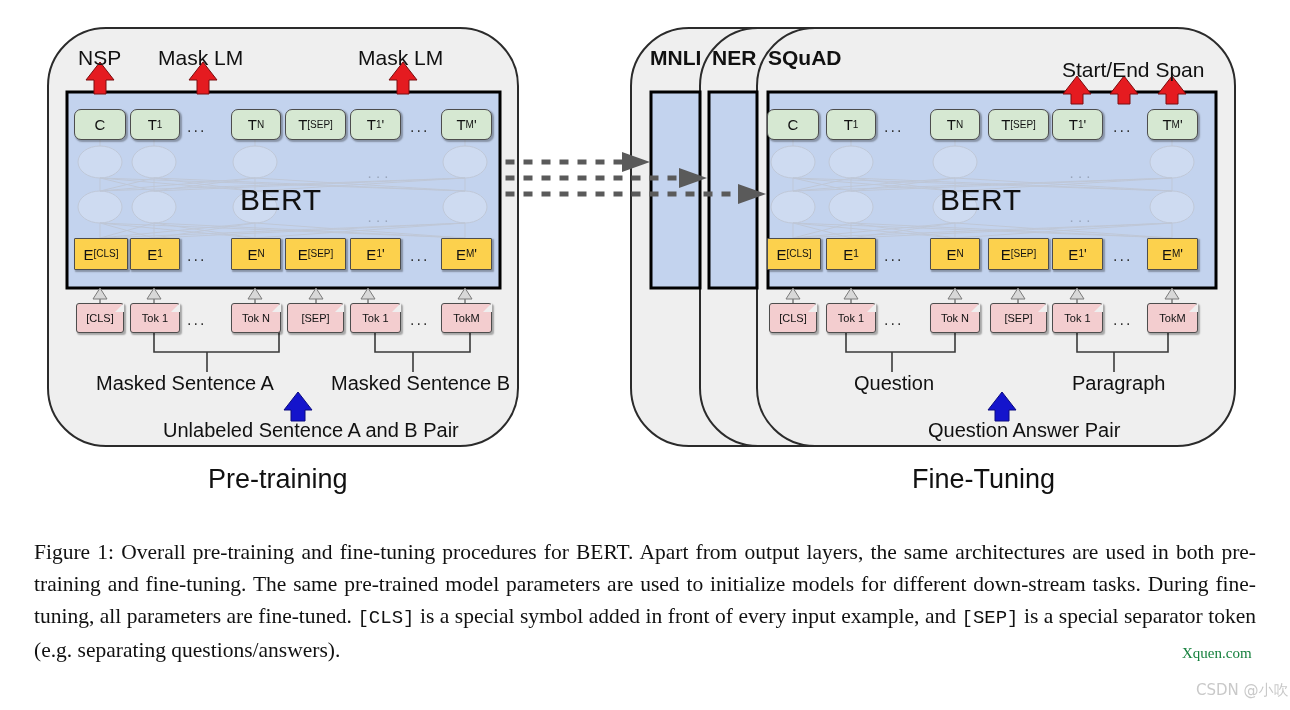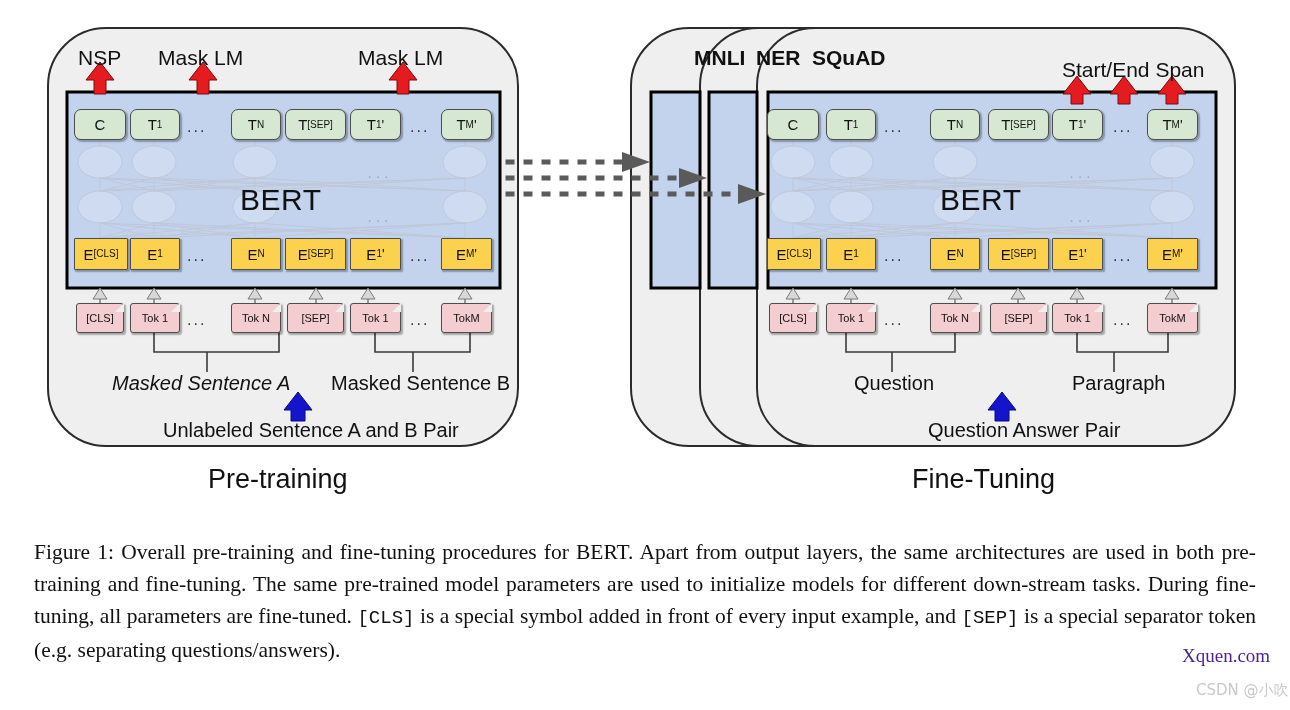--- a/index.html
+++ b/index.html
@@ -47,37 +47,37 @@
   .chip sub{font-size:10px;vertical-align:-3px;line-height:0;}
   .chip .pr{font-size:14px;vertical-align:3px;}
   .ellip{
     position:absolute;font-size:16px;color:#333;letter-spacing:2px;
     white-space:nowrap;
   }
   
   .lbl{
     position:absolute;color:#111;white-space:nowrap;
   }
-  .task-lbl{font-size:21px;font-weight:bold;color:#111;margin-left:44px;}
+  .task-lbl{font-size:21px;font-weight:bold;color:#111;}
   .out-lbl{font-size:21px;}
   .grp-lbl{font-size:20px;}
   .phase-lbl{font-size:27px;}
   
   #caption{
     position:absolute;left:34px;top:536px;width:1222px;
     font-family:"Liberation Serif", serif;
     font-size:21.5px;line-height:32px;color:#111;
     text-align:justify;
   }
   #caption .mono{font-family:"Liberation Mono", monospace;font-size:19px;}
   
   .wm-red{
     position:absolute;left:1182px;top:645px;
     font-family:"Liberation Serif", serif;
-    font-size:19px;color:#4c1d95;white-space:nowrap;
+    font-size:15px;color:#15803d;white-space:nowrap;
   }
   .wm-csdn{
     position:absolute;left:1196px;top:681px;
     font-size:15px;color:#c9c9c9;white-space:nowrap;
     font-family:"DejaVu Sans", sans-serif;
   }
   svg{display:block;}
 </style>
 </head>
 <body>
@@ -309,21 +309,21 @@
 
   <div class="chip tok" style="left:76px;top:303px;width:48px;height:30px;">[CLS]</div>
   <div class="chip tok" style="left:130px;top:303px;width:50px;height:30px;">Tok 1</div>
   <div class="ellip" style="left:187px;top:311px;">...</div>
   <div class="chip tok" style="left:231px;top:303px;width:50px;height:30px;">Tok N</div>
   <div class="chip tok" style="left:287px;top:303px;width:57px;height:30px;">[SEP]</div>
   <div class="chip tok" style="left:350px;top:303px;width:51px;height:30px;">Tok 1</div>
   <div class="ellip" style="left:410px;top:311px;">...</div>
   <div class="chip tok" style="left:441px;top:303px;width:51px;height:30px;">TokM</div>
 
-  <div class="lbl grp-lbl" style="left:112px;top:372px;font-style:italic;">Masked Sentence A</div>
+  <div class="lbl grp-lbl" style="left:96px;top:372px;">Masked Sentence A</div>
   <div class="lbl grp-lbl" style="left:163px;top:419px;">Unlabeled Sentence A and B Pair</div>
   <div class="lbl grp-lbl" style="left:331px;top:372px;">Masked Sentence B</div>
   <div class="lbl phase-lbl" style="left:208px;top:464px;">Pre-training</div>
 
   <div class="lbl task-lbl" style="left:650px;top:46px;">MNLI</div>
   <div class="lbl task-lbl" style="left:712px;top:46px;text-align:right;">NER</div>
   <div class="lbl task-lbl" style="left:768px;top:46px;">SQuAD</div>
 
   <div class="lbl out-lbl" style="left:1062px;top:58px;">Start/End Span</div>
 

